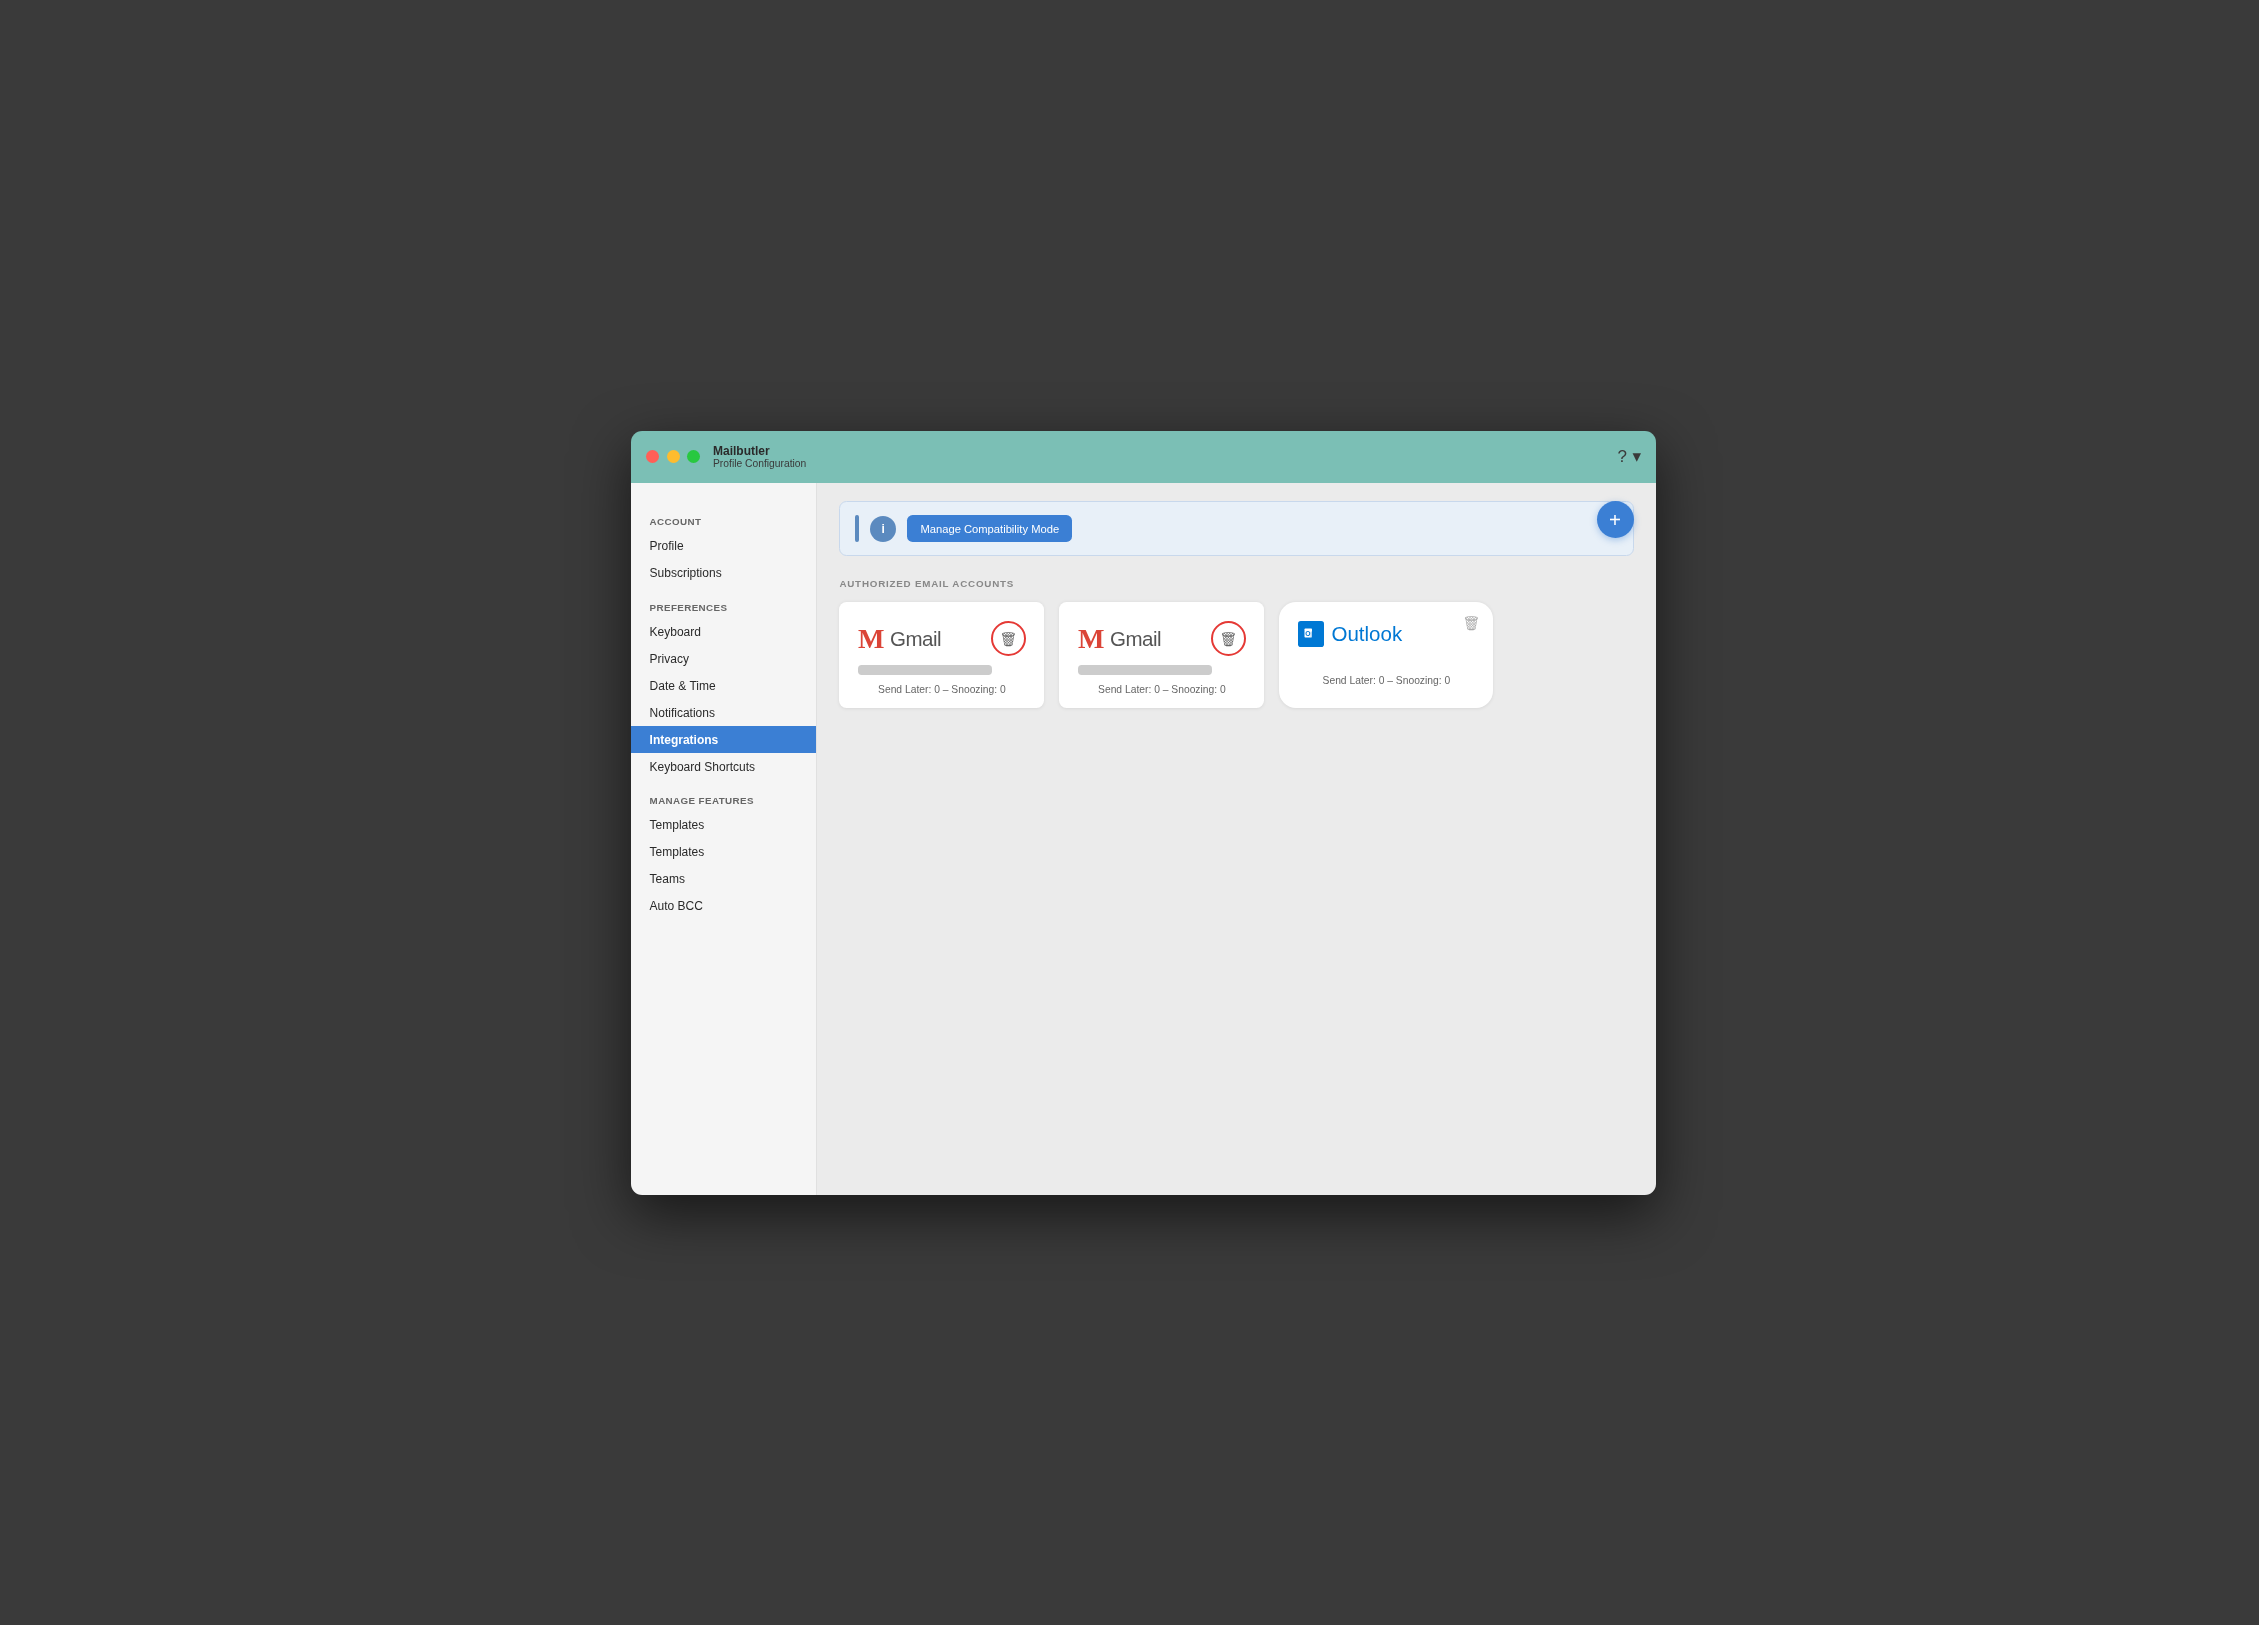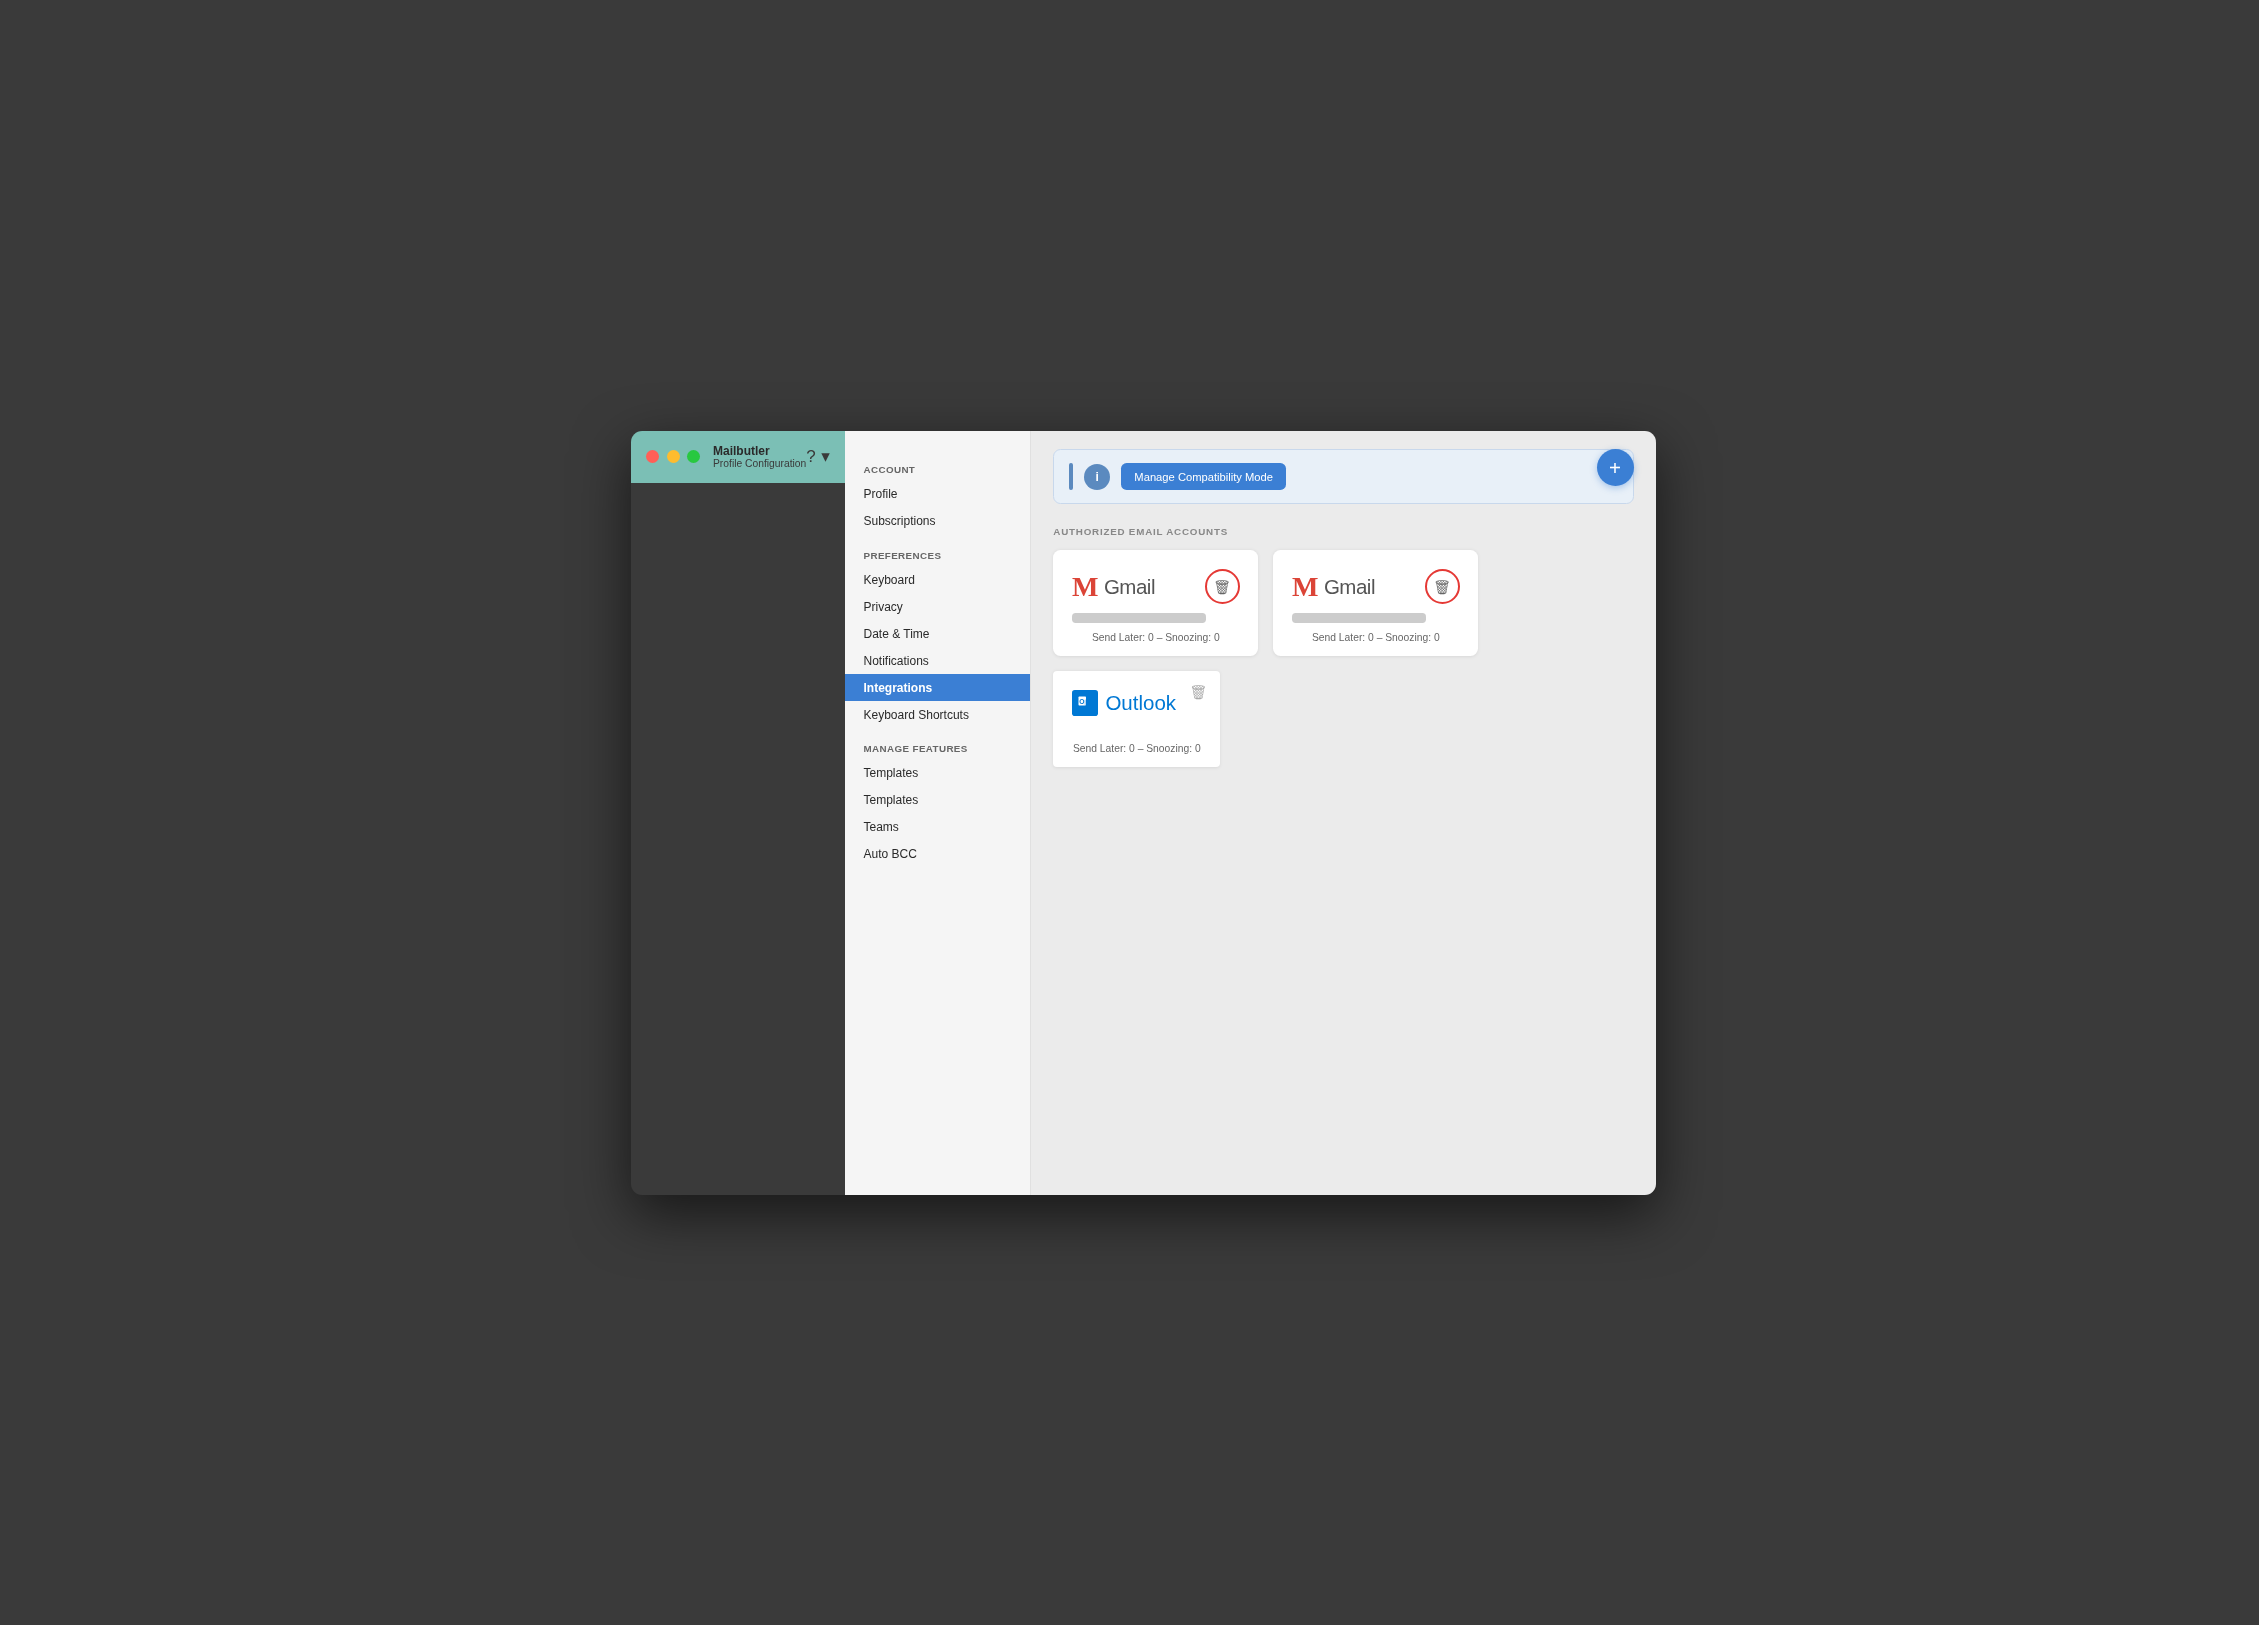--- a/index.html
+++ b/index.html
@@ -11,21 +11,21 @@
       min-height: 100vh;
       font-family: -apple-system, BlinkMacSystemFont, 'Helvetica Neue', sans-serif;
     }
     .window {
       width: 1025px;
       height: 764px;
       border-radius: 11.2px;
       overflow: hidden;
       box-shadow: 0 18.6px 56px rgba(0,0,0,0.6);
       display: flex;
-      flex-direction: row;
+      flex-direction: column;
       margin-left: 28px;
     }
     .titlebar {
       background: #7bbfb5;
       height: 52px;
       display: flex;
       align-items: center;
       padding: 0 15px;
       flex-shrink: 0;
     }
@@ -231,23 +231,23 @@
       width: 80%;
       margin-bottom: 9.3px;
     }
     .card-stats {
       font-size: 10.3px;
       color: #666;
       text-align: center;
     }
     .outlook-card {
       background: #fff;
-      border-radius: 4px;
+      border-radius: 17px;
       padding: 18.6px 18.6px 13px 18.6px;
-      width: 167px;
+      width: 214px;
       box-shadow: 0 0.9px 3.7px rgba(0,0,0,0.08);
       position: relative;
     }
     .outlook-logo {
       display: flex;
       align-items: center;
       gap: 7.5px;
     }
     .outlook-icon {
       width: 26px;

